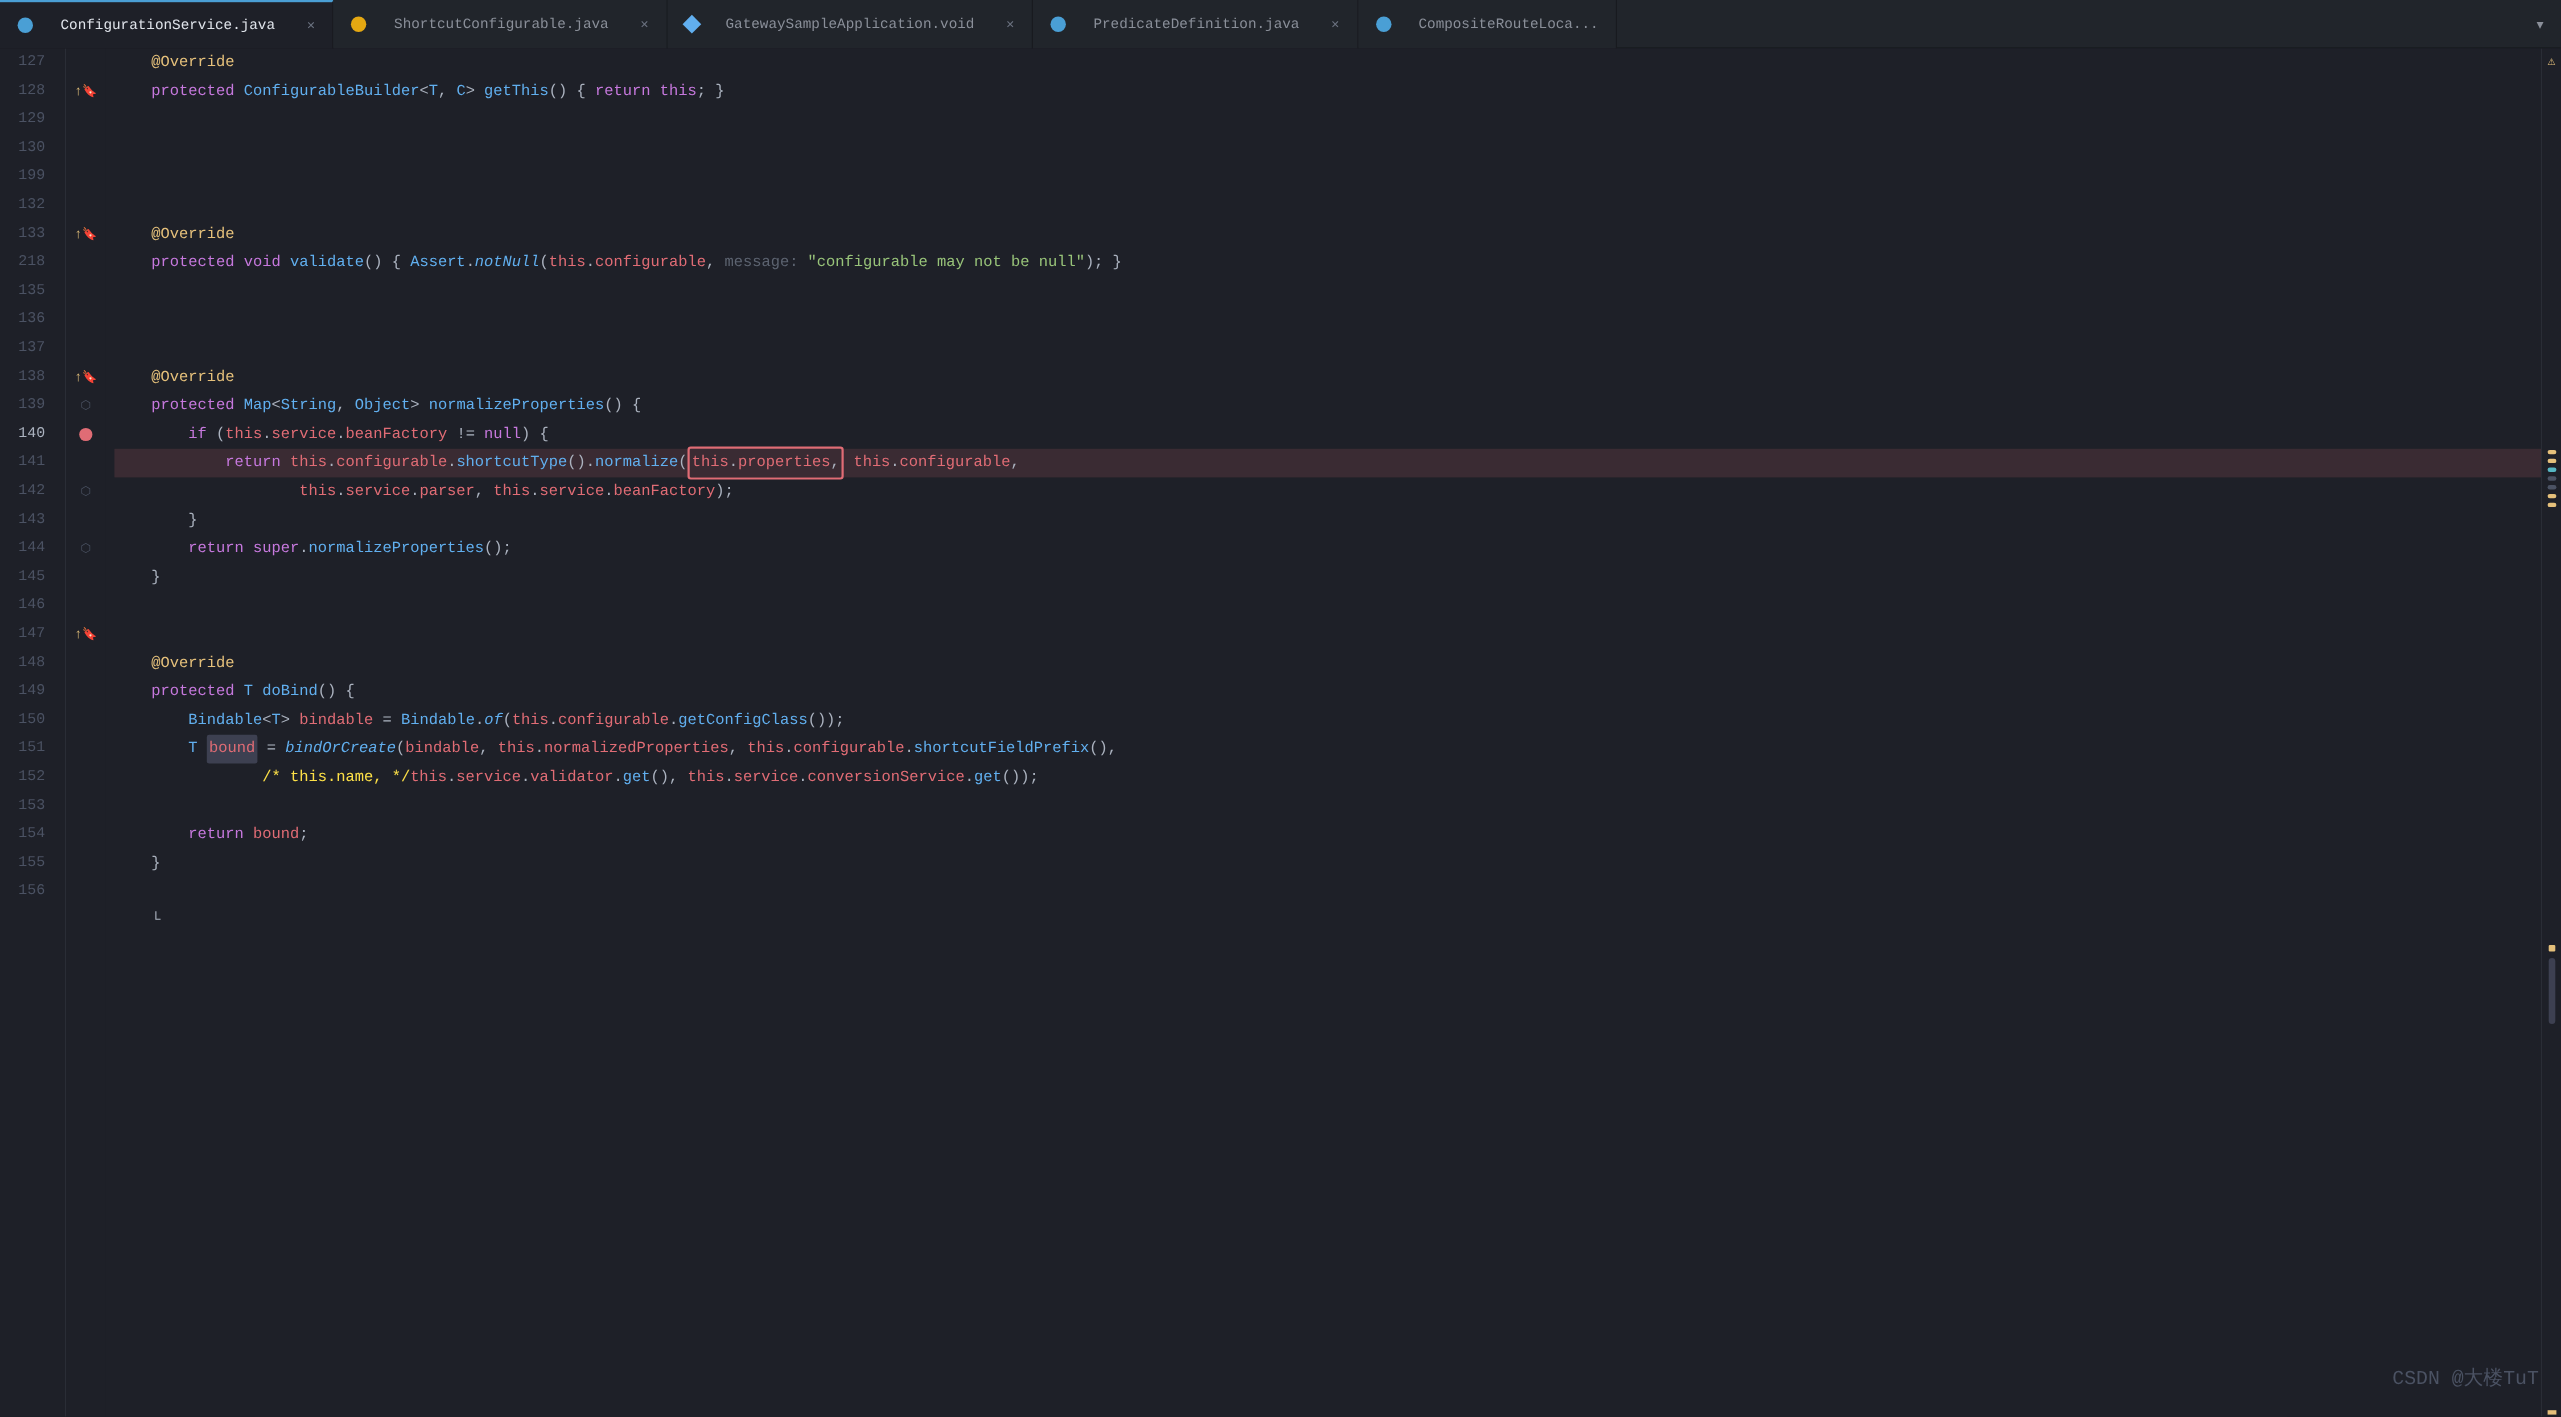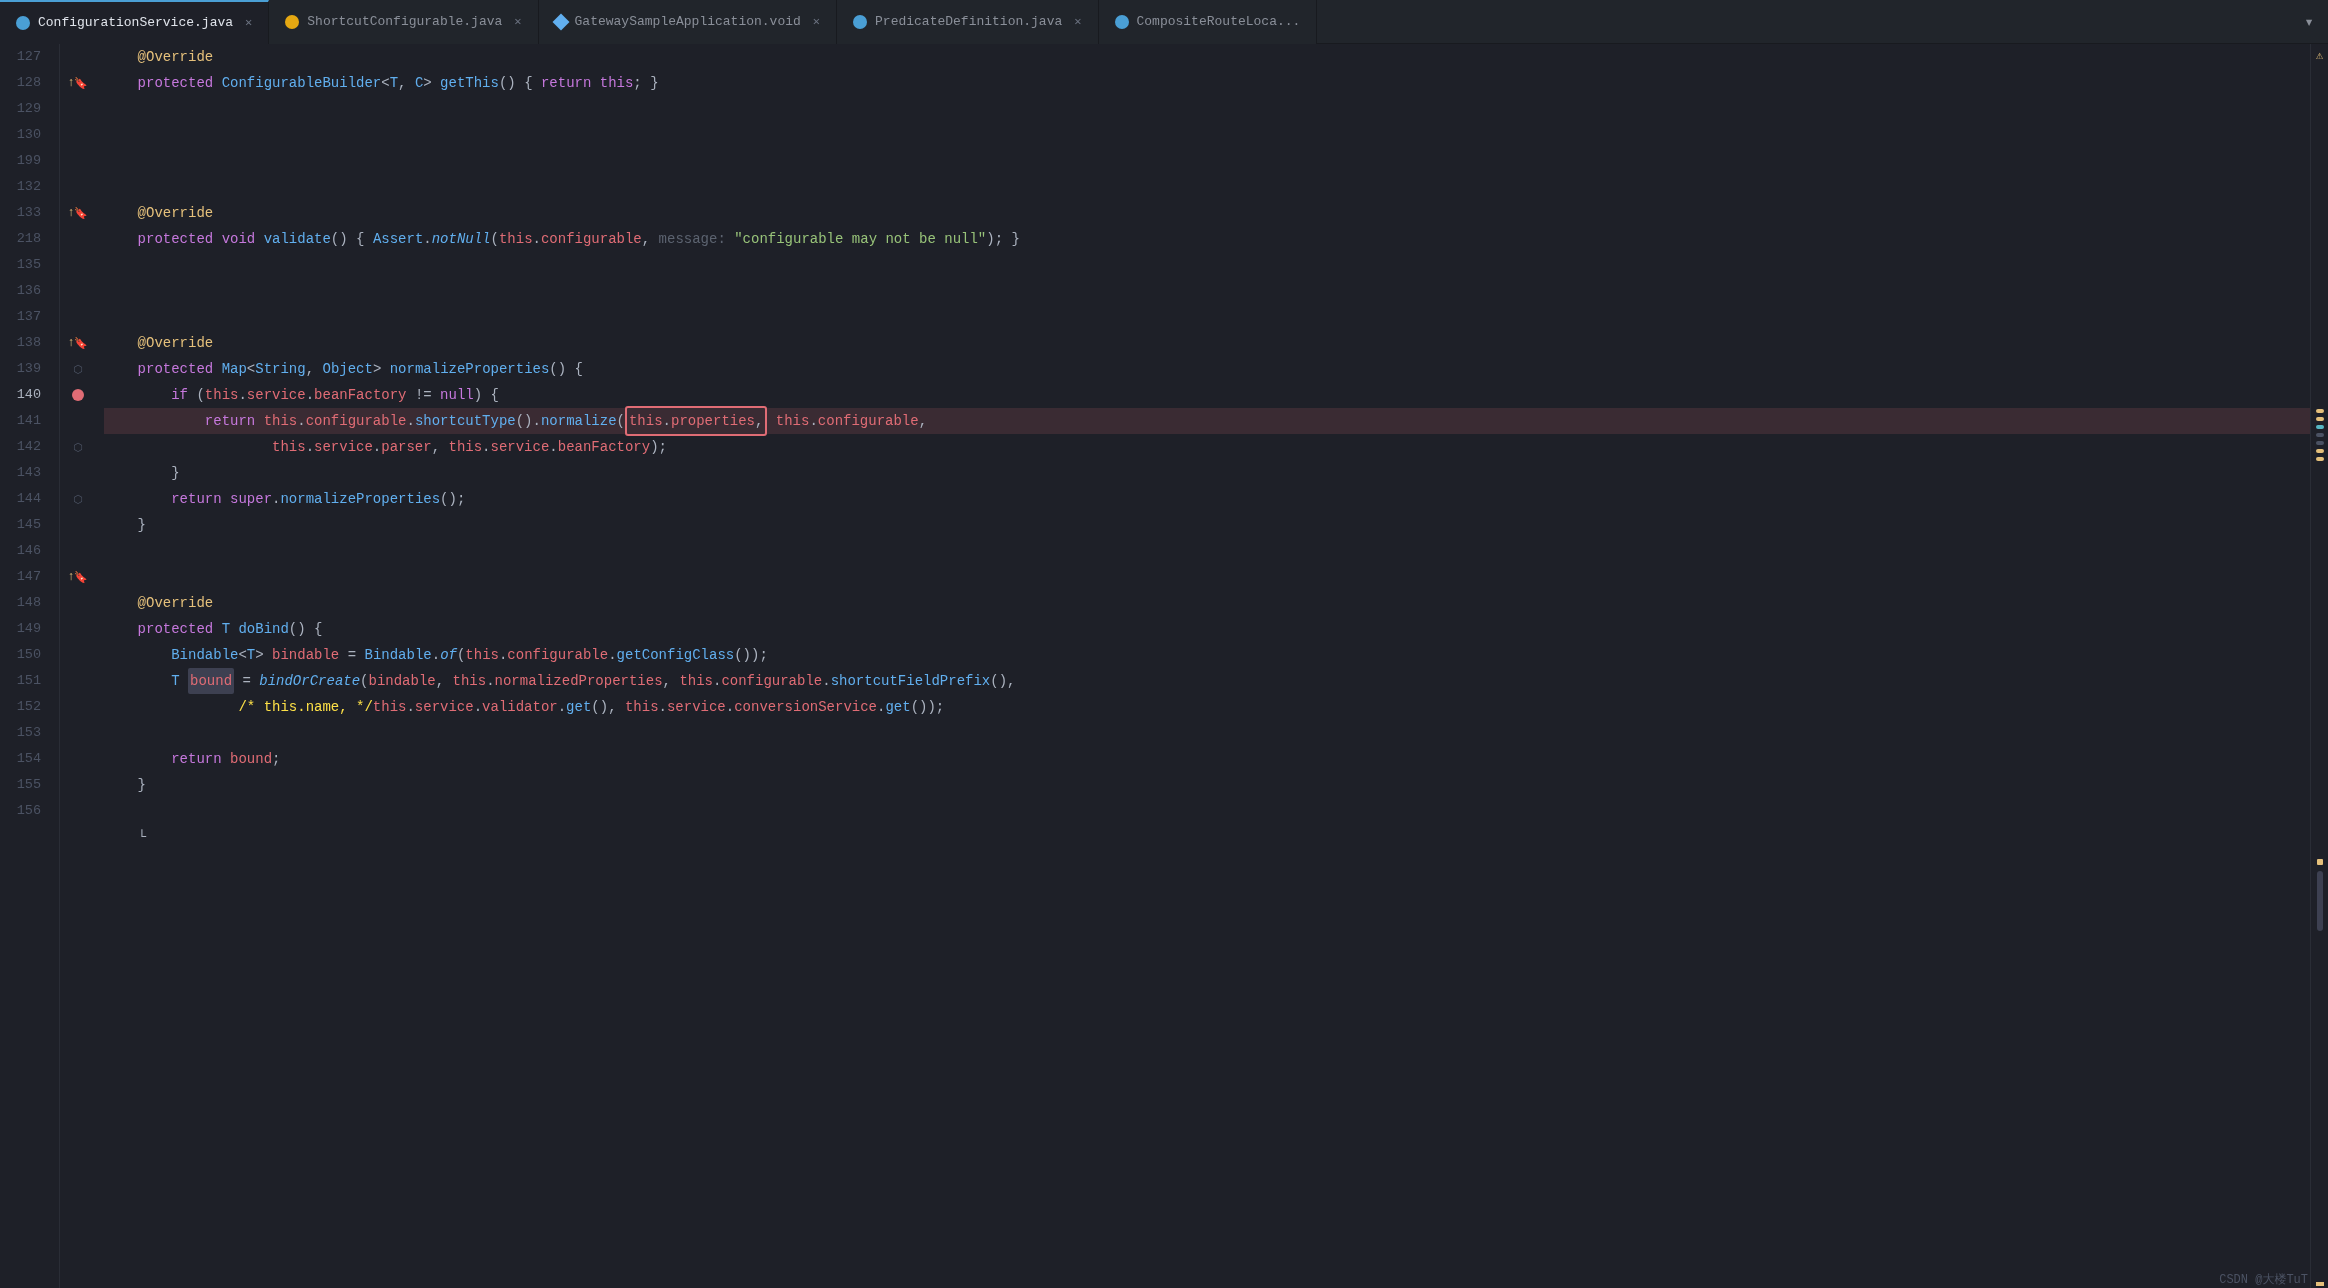--- a/index.html
+++ b/index.html
@@ -25,21 +25,21 @@
     }
     .tab {
       display: flex;
       align-items: center;
       height: 44px;
       padding: 0 16px;
       font-size: 13px;
       cursor: pointer;
       border-right: 1px solid #181a1f;
       white-space: nowrap;
-      gap: 8px;
+      gap: 25px;
       color: #8a8f99;
       background: #21252b;
     }
     .tab.active {
       background: #1e2028;
       color: #e0e4eb;
       border-top: 2px solid #4a9fd5;
     }
     .tab .tab-icon {
       width: 14px;
@@ -182,24 +182,24 @@
 
     .right-indicator {
       width: 10px;
       height: 4px;
       border-radius: 2px;
     }
     .ind-yellow { background: #e5c07b; }
 
     .watermark {
       position: fixed;
-      bottom: 0;
+      bottom: 24px;
       right: 20px;
       color: #4b5263;
-      font-size: 12px;
+      font-size: 18px;
     }
   </style>
 </head>
 <body>
 
 <div class="tab-bar">
   <div class="tab active">
     <span class="tab-icon" style="background:#4a9fd5;"></span>
     <span>ConfigurationService.java</span>
     <span class="close-btn">✕</span>

